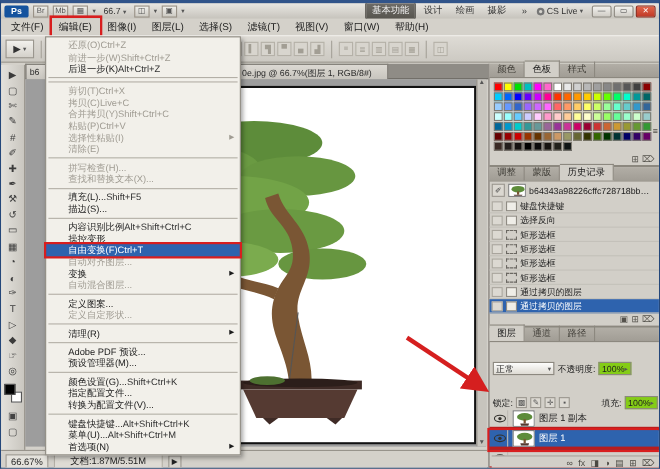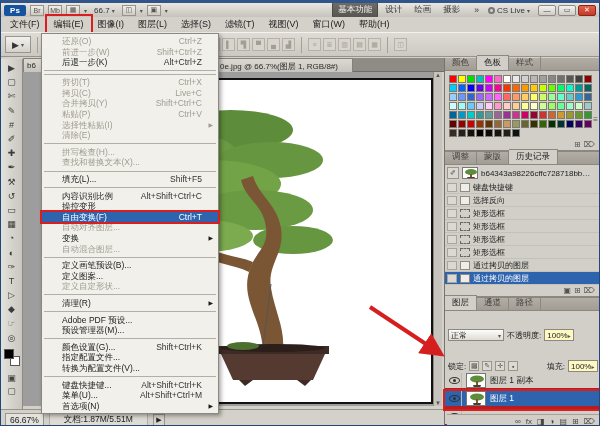--- a/index.html
+++ b/index.html
@@ -60,21 +60,21 @@
   .chip.bg{left:9px;top:9px;background:#fff;z-index:1}
   .tb-extra{display:flex;flex-direction:column;align-items:center;gap:3px;color:#444}
   
   .canvas{position:absolute;left:22px;top:69px;width:419px;height:334px;background:#9d9d9d;overflow:hidden}
   .doc{position:absolute;left:66px;top:6px;width:344px;height:326px;background:#fff;border:2px solid #111}
   .vscroll{position:absolute;right:0;top:0;width:9px;height:334px;background:#c7c4bd;border-left:1px solid #8f8b83;
     display:flex;flex-direction:column;justify-content:space-between;align-items:center;font-size:6px;color:#555}
   
   .editmenu{position:absolute;left:40px;top:30px;width:178px;background:var(--menu-bg);
     border:1px solid #8c887f;box-shadow:2px 2px 4px rgba(0,0,0,.35);z-index:40;padding:2px 0}
-  .mi{position:relative;display:flex;justify-content:space-between;height:10.6px;line-height:10.6px;
+  .mi{position:relative;display:flex;height:10.6px;line-height:10.6px;
     padding:0 16px 0 20px;font-size:8.5px;white-space:nowrap}
   .mi-short{color:#333}
   .mi.disabled,.mi.disabled .mi-short{color:var(--dis)}
   .mi.has-sub::after{content:"▶";position:absolute;right:5px;top:0;font-size:6px;line-height:10.6px}
   .mi.selected{background:var(--sel);color:#fff;box-shadow:0 0 0 2px var(--red);z-index:2}
   .mi.selected .mi-short{color:#fff}
   .mi.separator{height:0;padding:0;margin:2.5px 2px;border-top:1px solid #b3afa6}
   
   .dock{position:absolute;left:443px;top:55px;width:157px;height:371px;background:var(--panel);border-left:1px solid #77736c}
   .pstrip{display:flex;align-items:flex-end;background:linear-gradient(#b2aea6,#a19d95);height:13px;
@@ -93,21 +93,21 @@
   .hrow{display:flex;align-items:center;gap:3px;height:13px;padding:0 2px;border-bottom:1px solid #c4c1ba}
   .hbox{width:10px;height:9px;border:1px solid #a9a59d;background:#dcd9d2}
   .hic{width:10px;height:9px;border:1px solid #8f8b83;background:#efede7}
   .hrow.dashed .hic{border:1px dashed #6b6862;background:transparent}
   .hrow.selected{background:var(--sel);color:#fff}
   .hlabel{font-size:8px;white-space:nowrap}
   
   .lctl{display:flex;align-items:center;gap:3px;padding:18px 3px;font-size:8px}
   .lsel{width:56px;height:12px;border:1px solid #8c887f;background:linear-gradient(#fdfdfc,#dedbd4);
     display:flex;align-items:center;justify-content:space-between;padding:0 2px}
-  .spin{width:30px;height:12px;border:1px solid #8c887f;background:#fef9c3;display:flex;
+  .spin{width:30px;height:12px;border:1px solid #8c887f;background:#84cc16;display:flex;
     align-items:center;justify-content:flex-start;padding:0 2px}
   .lockrow{display:flex;align-items:center;gap:3px;padding:1px 3px;font-size:8px}
   .lockic{width:10px;height:10px;border:1px solid #9a968e;font-size:7px;display:flex;align-items:center;
     justify-content:center;color:#555;background:#dcd9d2}
   .lrow{position:relative;display:flex;align-items:center;gap:4px;height:18px;border-bottom:3px solid #b91c1c;padding:0 2px}
   .eyebox{width:15px;height:100%;border-right:1px solid #bdbab3;display:flex;align-items:center;justify-content:center}
   .eye{position:relative;width:11px;height:7px;border:1px solid #33312d;border-radius:50%}
   .eye::after{content:"";position:absolute;left:3px;top:1px;width:3px;height:3px;background:#33312d;border-radius:50%}
   .lthumb{width:20px;height:15px;border:1px solid #777;background:#fff;overflow:hidden}
   .lname{font-size:8.5px}
@@ -355,20 +355,24 @@
       <div class="mi separator">
         <span class="mi-label"></span>
         <span class="mi-short"></span>
       </div>
 
       <div class="mi">
         <span class="mi-label">填充(L)...</span>
         <span class="mi-short">Shift+F5</span>
       </div>
 
+      <div class="mi">
+        <span class="mi-label">描边(S)...</span>
+        <span class="mi-short"></span>
+      </div>
 
       <div class="mi separator">
         <span class="mi-label"></span>
         <span class="mi-short"></span>
       </div>
 
       <div class="mi">
         <span class="mi-label">内容识别比例</span>
         <span class="mi-short">Alt+Shift+Ctrl+C</span>
       </div>
@@ -396,24 +400,20 @@
       <div class="mi disabled">
         <span class="mi-label">自动混合图层...</span>
         <span class="mi-short"></span>
       </div>
 
       <div class="mi separator">
         <span class="mi-label"></span>
         <span class="mi-short"></span>
       </div>
 
-      <div class="mi">
-        <span class="mi-label">定义画笔预设(B)...</span>
-        <span class="mi-short"></span>
-      </div>
 
       <div class="mi">
         <span class="mi-label">定义图案...</span>
         <span class="mi-short"></span>
       </div>
 
       <div class="mi disabled">
         <span class="mi-label">定义自定形状...</span>
         <span class="mi-short"></span>
       </div>

